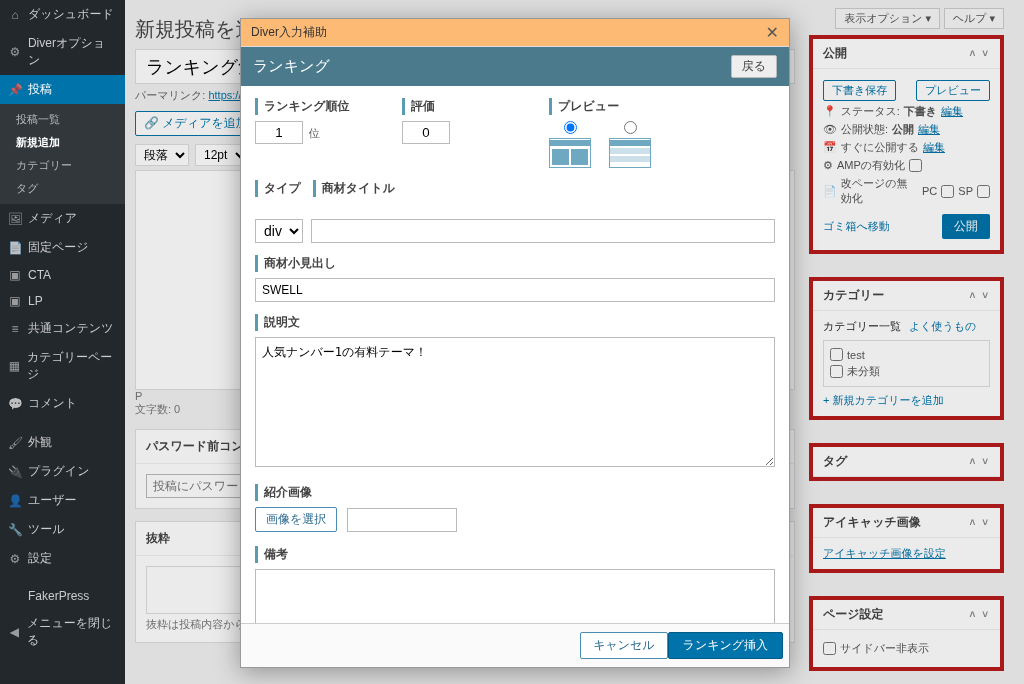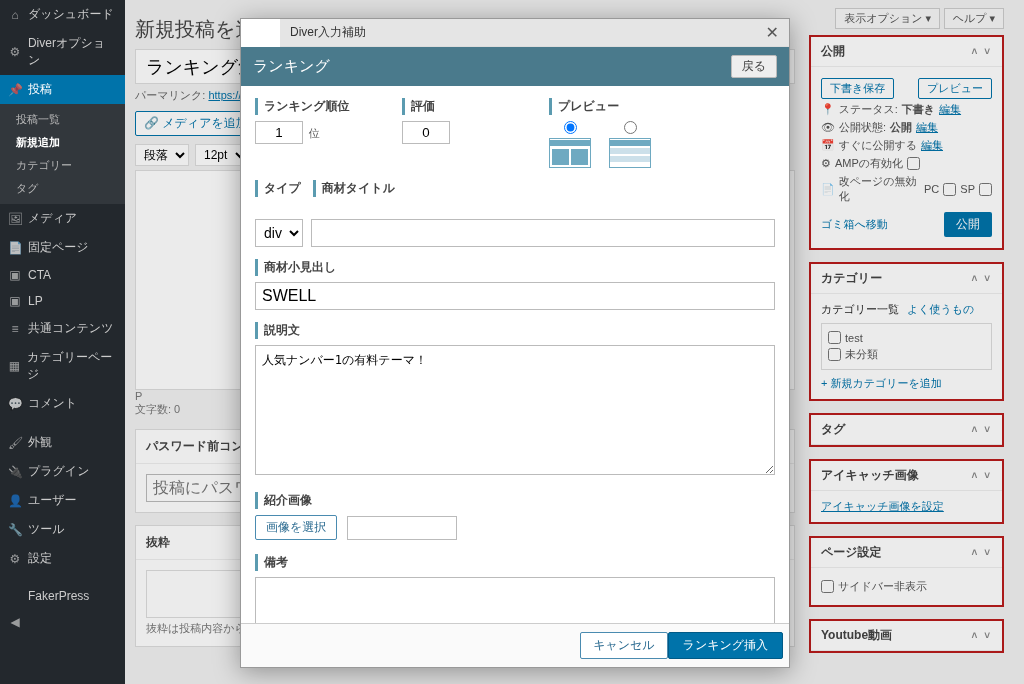--- a/index.html
+++ b/index.html
@@ -29,56 +29,56 @@
 
 .meta-box { width: 660px; background: #fff; border: 1px solid #ddd; margin-top: 12px; }
 .meta-box .mb-head { padding: 8px 10px; font-weight: bold; border-bottom: 1px solid #eee; font-size: 12px; }
 .meta-box .mb-body { padding: 10px; }
 .meta-box textarea { width: 100%; height: 48px; border: 1px solid #ddd; resize: none; }
 
 
 .side-panels { position: absolute; right: 20px; top: 8px; width: 195px; }
 .tabbar { text-align: right; margin-bottom: 6px; }
 .tabbar .tab { display: inline-block; border: 1px solid #ccc; background: #f7f7f7; color: #555; padding: 2px 8px; font-size: 11px; border-radius: 0; }
-.panel { background: #fff; border: 2px solid #b91c1c; margin-bottom: 12px; }
+.panel { background: #fff; border: 4px solid #b91c1c; margin-bottom: 23px; }
 .panel .p-head { display: flex; justify-content: space-between; align-items: center; padding: 6px 10px; font-size: 12px; font-weight: bold; border-bottom: 1px solid #eee; }
 .panel .p-head .toggles { font-size: 10px; color: #888; letter-spacing: 2px; }
 .panel .p-body { padding: 8px 10px; font-size: 11px; color: #555; }
 .panel .p-body .row { display: flex; align-items: center; gap: 4px; margin: 3px 0; }
 .panel .p-body a { color: #0073aa; text-decoration: none; }
 .panel .p-body a.underline { text-decoration: underline; }
 .btn-outline { border: 1px solid #0073aa; color: #0073aa; background: #fff; padding: 2px 8px; font-size: 11px; border-radius: 2px; }
 .btn-primary-sm { background: #0073aa; color: #fff; border: none; padding: 4px 12px; font-size: 12px; border-radius: 2px; }
 .trash-link { color: #b32d2e; text-decoration: underline; font-size: 11px; }
 .cat-tabs { display: flex; gap: 8px; font-size: 11px; margin-bottom: 6px; }
 .cat-tabs .ct-active { color: #222; }
 .cat-tabs .ct-other { color: #0073aa; }
 .checkbox-line { display: flex; align-items: center; gap: 4px; margin: 3px 0; }
 .add-cat { color: #0073aa; text-decoration: underline; font-size: 11px; display: block; margin-top: 6px; }
 
 
 .overlay { position: absolute; inset: 0; }
 .dialog { position: absolute; left: 240px; top: 18px; width: 550px; height: 650px; background: #fff; border: 1px solid #999; box-shadow: 0 4px 24px rgba(0,0,0,.35); display: flex; flex-direction: column; }
-.dlg-titlebar { display: flex; justify-content: space-between; align-items: center; padding: 4px 10px; font-size: 12px; color: #333; background: #e5e5e5; border-bottom: 1px solid #ddd; margin-left: 39px; }
+.dlg-titlebar { display: flex; justify-content: space-between; align-items: center; padding: 4px 10px; font-size: 12px; color: #333; background: #fdba74; border-bottom: 1px solid #ddd; }
 .dlg-close { cursor: pointer; font-size: 16px; color: #555; }
 .dlg-header { background: #4a7a8c; color: #fff; padding: 8px 12px; display: flex; justify-content: space-between; align-items: center; }
 .dlg-header-title { font-size: 15px; }
 .dlg-back { background: #eee; color: #444; border: 1px solid #bbb; padding: 2px 10px; border-radius: 2px; font-size: 12px; }
 .dlg-body { flex: 1; overflow-y: auto; padding: 12px 14px; background: #fff; color: #333; }
 .dlg-body::-webkit-scrollbar { width: 8px; }
 .dlg-body::-webkit-scrollbar-thumb { background: #bbb; border-radius: 4px; }
 .field-row { display: flex; gap: 34px; margin-bottom: 12px; justify-content: center; }
 .field-col { flex: 1; }
 .field-col.wide { flex: 2; }
 .fld-label { font-size: 12px; font-weight: bold; color: #444; border-left: 3px solid #5b9bb0; padding-left: 6px; margin-bottom: 6px; }
 .fld-label-pair { display: flex; gap: 12px; margin-bottom: 22px; }
 .fld-label-pair .fld-label { margin-bottom: 0; }
 .num-input { width: 48px; padding: 3px 4px; border: 1px solid #bbb; text-align: center; }
 .after-text { font-size: 11px; color: #555; margin-left: 2px; }
-.txt-input { width: 100%; padding: 4px 6px; border: 1px solid #bbb; font-size: 16px; }
+.txt-input { width: 100%; padding: 4px 6px; border: 1px solid #bbb; font-size: 12px; }
 .textarea { width: 100%; height: 130px; padding: 6px; border: 1px solid #bbb; font-size: 12px; resize: both; }
 .sel { padding: 2px 4px; border: 1px solid #bbb; font-size: 14px; background: #fff; }
 .style-opts { display: flex; gap: 18px; align-items: flex-start; }
 .style-opt { display: flex; flex-direction: column; align-items: center; gap: 4px; }
 .style-thumb { width: 42px; height: 30px; border: 1px solid #6ea9c1; display: flex; flex-direction: column; }
 .style-thumb .tline { height: 6px; background: #6ea9c1; margin: 1px 0; }
 .style-thumb.b .half { flex:1; display:flex; gap:2px; padding:2px; }
 .style-thumb.b .half div { flex:1; background:#6ea9c1; }
 .img-btn { border: 1px solid #4a8bb0; color: #2a6a90; background: #fff; padding: 3px 10px; font-size: 12px; border-radius: 2px; }
 .img-name { display: inline-block; width: 110px; height: 24px; border: 1px solid #bbb; margin-left: 6px; vertical-align: middle; }
@@ -157,20 +157,21 @@
       <span class="icon">⚙</span>
       <span>設定</span>
     </div>
   <div style="height:10px"></div>
   <div class="item">
       <span class="icon"></span>
       <span>FakerPress</span>
     </div>
   <div class="item">
       <span class="icon">◀</span>
+      <span>メニューを閉じる</span>
     </div>
 </div>
 
 <div class="main-area">
   <h1 class="page-title">新規投稿を追</h1>
   <input class="title-input" value="ランキング気" style="">
   <div class="permalink">
     <span>パーマリンク:</span>
     <a href="#">https://</a>
   </div>

